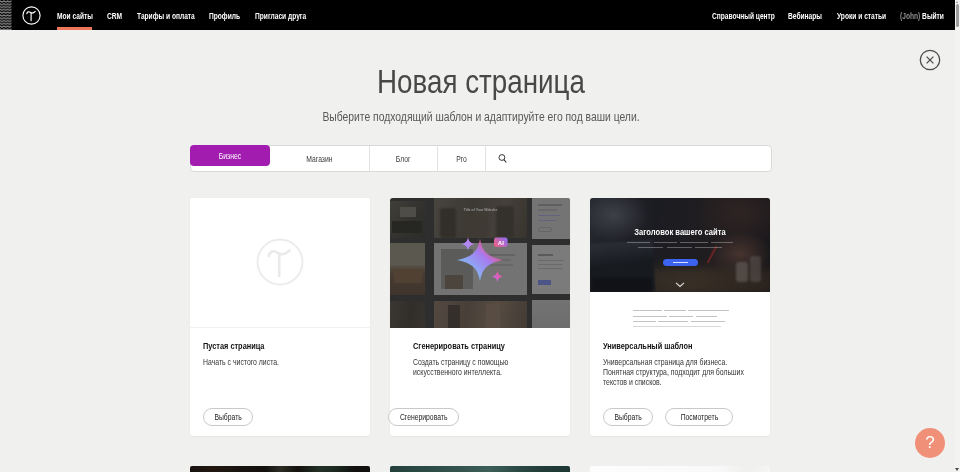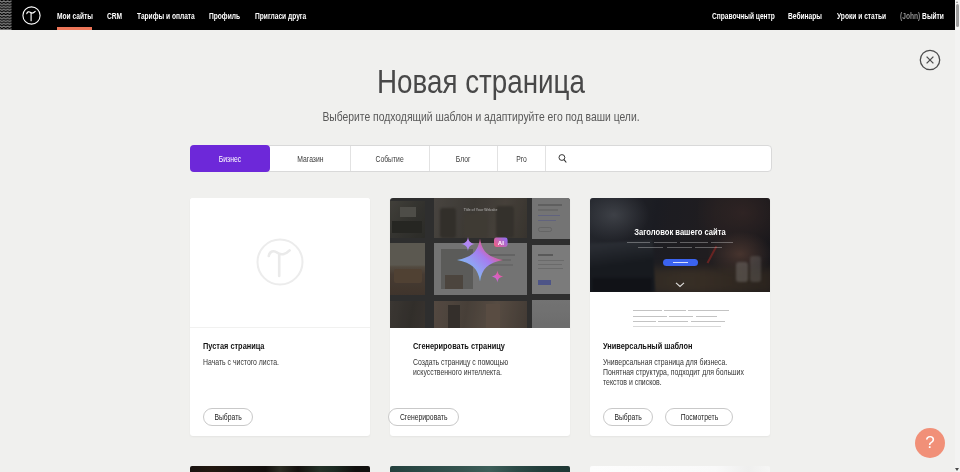--- a/index.html
+++ b/index.html
@@ -53,28 +53,25 @@
 
 <svg class="abs" style="left:919px;top:49px" width="22" height="22" viewBox="0 0 22 22">
   <circle cx="11" cy="11" r="9.7" fill="none" stroke="#4c4c4c" stroke-width="1.3"></circle>
   <path d="M7.6 7.6 L14.4 14.4 M14.4 7.6 L7.6 14.4" stroke="#4c4c4c" stroke-width="1.3"></path>
 </svg>
 
 <div class="abs" style="left:0;top:63.5px;width:962px;text-align:center;font-size:34px;color:#484848;line-height:34px;font-weight:400;transform:scaleX(0.817)">Новая страница</div>
 <div class="abs" style="left:0;top:111px;width:962px;text-align:center;font-size:12px;color:#585858;line-height:12px;transform:scaleX(0.862)">Выберите подходящий шаблон и адаптируйте его под ваши цели.</div>
 
 <div class="abs" style="left:190px;top:145px;width:582px;height:27px;background:#fff;border:1px solid #d9d9d9;border-radius:4px;display:flex">
-  <div class="tab" style="width:80px;background:#6d28d9;color:#fff;border-radius:4px;border-right:none;margin:-1px 0 -1px -1px;height:27px">
+  <div class="tab" style="width:80px;background:#a21caf;color:#fff;border-radius:4px;border-right:none;margin:-1px 0 -1px -1px;height:21px">
       <span>Бизнес</span>
     </div>
-  <div class="tab" style="width:81px">
+  <div class="tab" style="width:100px">
       <span>Магазин</span>
-    </div>
-  <div class="tab" style="width:79px">
-      <span>Событие</span>
     </div>
   <div class="tab" style="width:68px">
       <span>Блог</span>
     </div>
   <div class="tab" style="width:48px">
       <span>Pro</span>
     </div>
   <div class="tab" style="width:33px;border-right:none">
     <svg width="9" height="9" viewBox="0 0 9 9">
         <circle cx="3.9" cy="3.5" r="2.9" fill="none" stroke="#2a2a2a" stroke-width="0.95"></circle>

